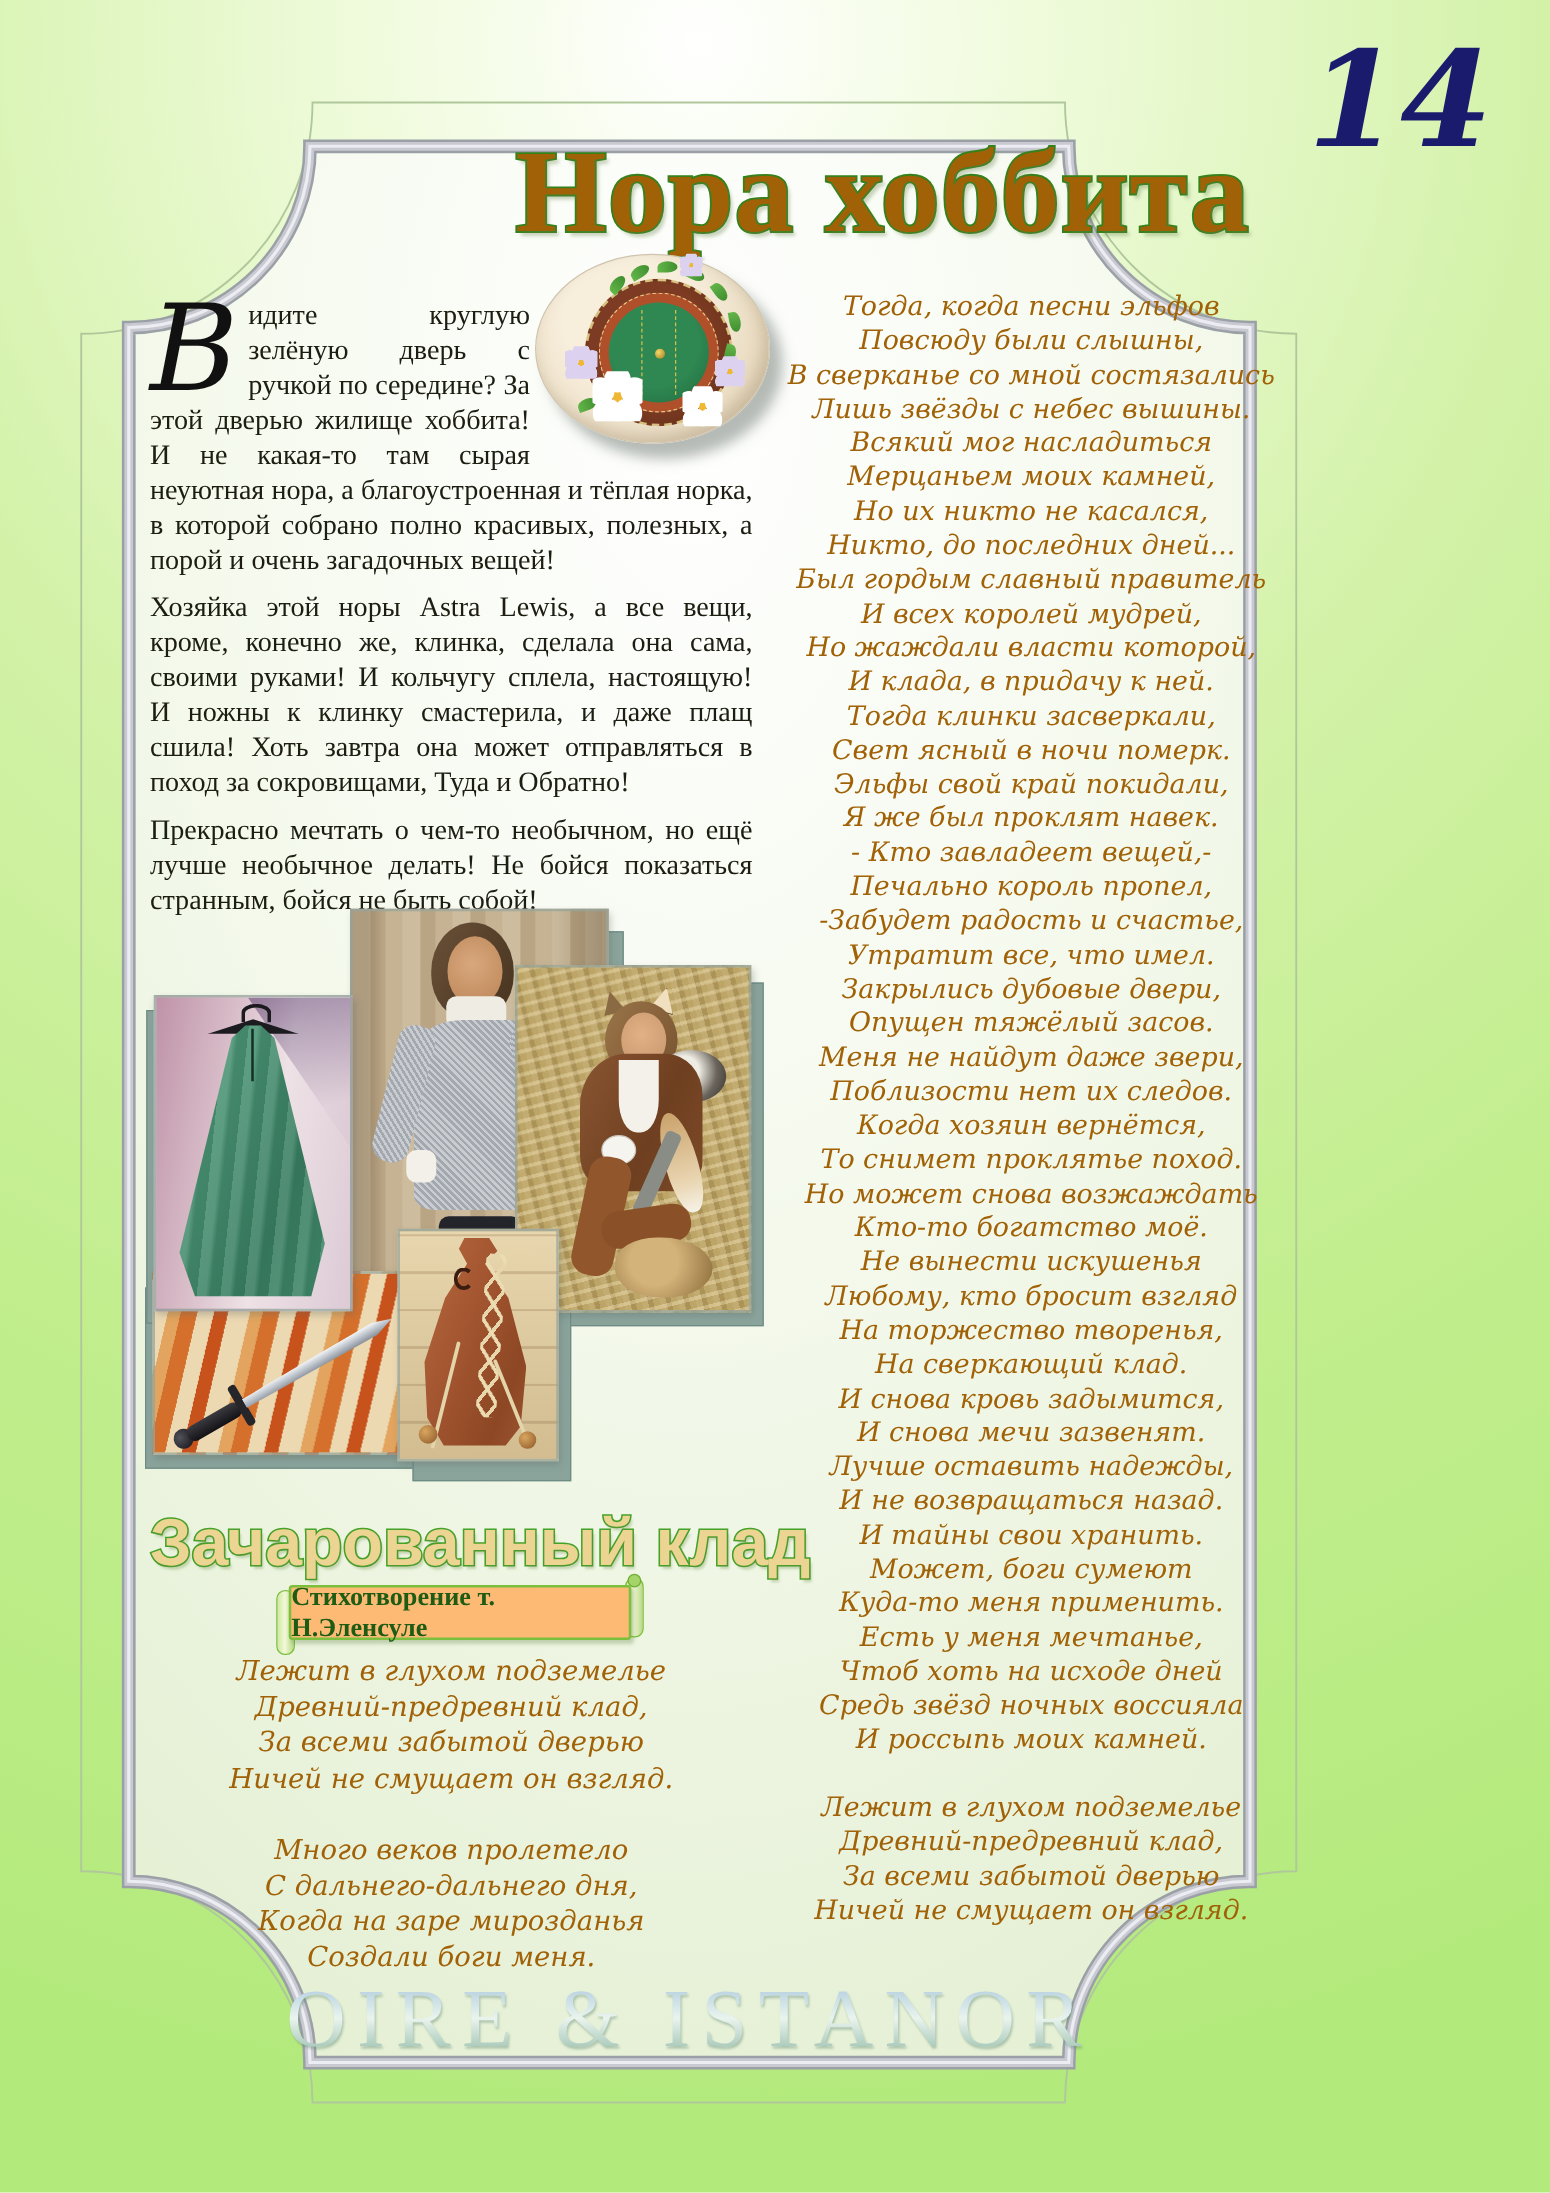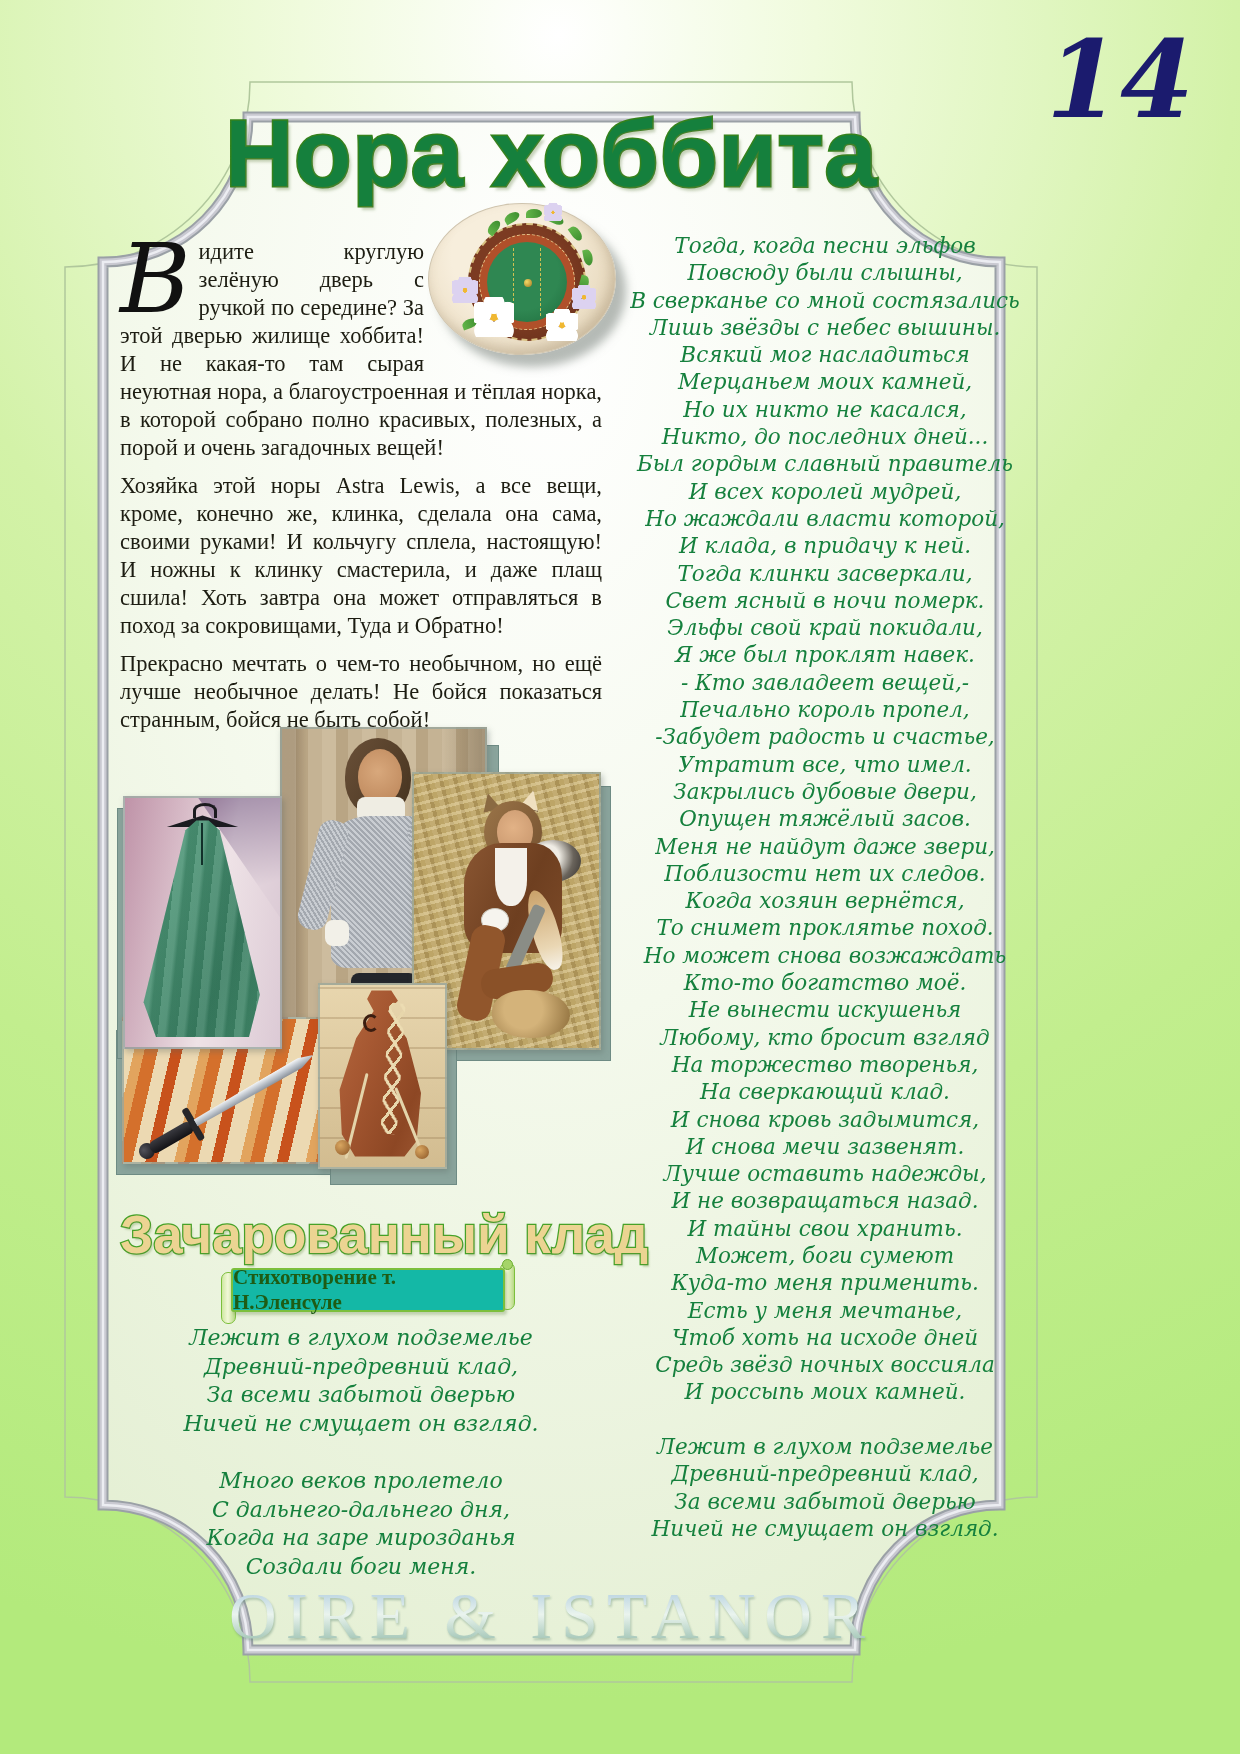--- a/index.html
+++ b/index.html
@@ -13,23 +13,23 @@
   .abs{position:absolute;}
   svg{display:block;}
 
   
   .page-number{
     position:absolute;left:1020px;top:10px;width:200px;height:150px;
     font-family:"DejaVu Serif",serif;font-style:italic;font-weight:bold;
     font-size:106px;color:#1b1b6e;text-align:center;line-height:140px;
   }
   .main-title{
-    position:absolute;left:103px;top:100px;width:897px;text-align:center;
-    font-family:Liberation Sans, sans-serif;font-weight:bold;
-    font-size:94px;letter-spacing:1px;color:#15803d;
+    position:absolute;left:103px;top:100px;width:897px;text-align:right;
+    font-family:Liberation Serif, serif;font-weight:bold;
+    font-size:94px;letter-spacing:1px;color:#a16207;
     -webkit-text-stroke:3px #35821c;paint-order:stroke fill;
     text-shadow:3px 4px 3px rgba(100,130,70,.35);
     white-space:nowrap;
   }
 
   
   .door-art{position:absolute;left:428px;top:203px;width:188px;height:152px;z-index:3;}
   .door-oval{position:absolute;inset:0;border-radius:50%;
     background:radial-gradient(circle at 40% 35%, #f7eedc 0 35%, #ecdfc6 65%, #dccbab 100%);
     border:1px solid #cfc4ae;
@@ -171,26 +171,26 @@
     color:#ecd492;-webkit-text-stroke:2.5px #46a228;paint-order:stroke fill;
     text-shadow:2px 3px 2px rgba(100,140,60,.3);white-space:nowrap;z-index:2;}
   .banner{position:absolute;left:225px;top:1262px;width:292px;height:60px;z-index:2;}
   .banner-roll-l{position:absolute;left:-4px;top:10px;width:13px;height:50px;border-radius:7px;
     background:linear-gradient(90deg,#cfe8a2,#f2f8d8 45%,#b8d985);border:1.5px solid #7cbf3c;}
   .banner-roll-r{position:absolute;right:2px;top:0px;width:13px;height:46px;border-radius:7px;
     background:linear-gradient(90deg,#cfe8a2,#f2f8d8 45%,#b8d985);border:1.5px solid #7cbf3c;}
   .banner-knob{position:absolute;right:4px;top:-3px;width:9px;height:9px;border-radius:50%;
     background:#a5d468;border:1px solid #6faf34;}
   .banner-box{position:absolute;left:6px;top:6px;width:270px;height:40px;
-    background:#14b8a6;border:2px solid #7cbf3c;border-radius:3px;
+    background:#fdba74;border:2px solid #7cbf3c;border-radius:3px;
     display:flex;align-items:center;justify-content:center;
     font-weight:bold;font-size:21px;color:#1e5c14;box-shadow:2px 3px 3px rgba(110,140,80,.35);}
 
   
-  .poem{font-family:"DejaVu Serif",serif;font-style:italic;color:#15803d;text-align:center;z-index:2;}
+  .poem{font-family:"DejaVu Serif",serif;font-style:italic;color:#a16207;text-align:center;z-index:2;}
   .poem-left{position:absolute;left:120px;top:1324px;width:482px;font-size:22px;}
   .poem-left .pline{min-height:28.6px;line-height:28.6px;}
   .poem-right{position:absolute;left:607px;top:232px;width:436px;font-size:21.5px;}
   .poem-right .rline{min-height:27.3px;line-height:27.3px;}
 
   
   .footer-logo{
     position:absolute;left:103px;top:1578px;width:897px;text-align:center;
     font-family:"Liberation Serif",serif;font-size:66px;letter-spacing:9px;
     background:linear-gradient(180deg,#9dc0da 0%,#eaf4ee 48%,#7fae9a 100%);

